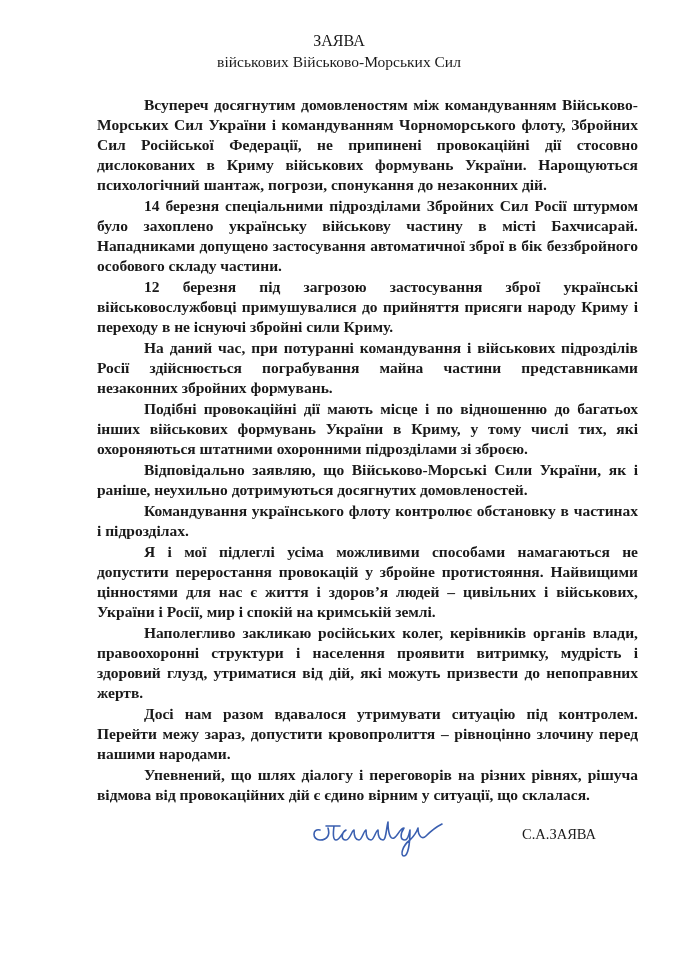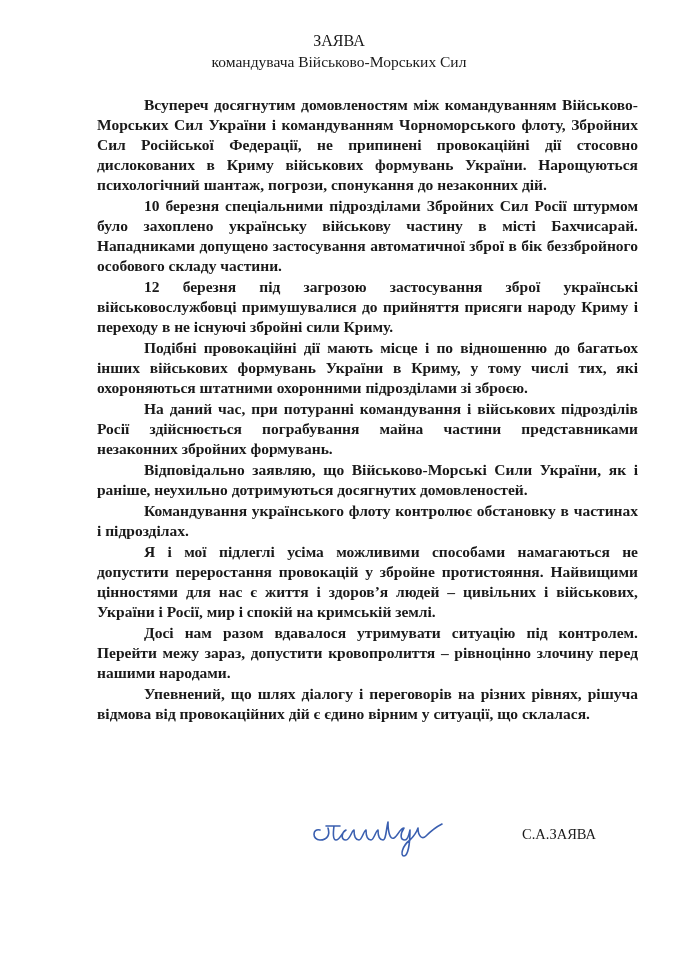--- a/index.html
+++ b/index.html
@@ -14,32 +14,33 @@
   .sig { position: absolute; left: 97px; top: 787px; font-size: 14.5px; line-height: 19.5px; }
   .sig-name { position: absolute; left: 522px; top: 826px; font-size: 14.5px; }
   .signature { position: absolute; left: 306px; top: 800px; width: 140px; height: 60px; }
 </style>
 </head>
 <body>
 
 <div class="page">
   <div class="header">
     <div class="line">ЗАЯВА</div>
-    <div class="line">командувача Військово-Морських Сил</div>
+    <div class="line">військових Військово-Морських Сил</div>
   </div>
 
   <div class="body">
     <p>Всупереч досягнутим домовленостям між командуванням Військово-Морських Сил України і командуванням Чорноморського флоту, Збройних Сил Російської Федерації, не припинені провокаційні дії стосовно дислокованих в Криму військових формувань України. Нарощуються психологічний шантаж, погрози, спонукання до незаконних дій.</p>
-    <p>10 березня спеціальними підрозділами Збройних Сил Росії штурмом було захоплено українську військову частину в місті Бахчисарай. Нападниками допущено застосування автоматичної зброї в бік беззбройного особового складу частини.</p>
+    <p>14 березня спеціальними підрозділами Збройних Сил Росії штурмом було захоплено українську військову частину в місті Бахчисарай. Нападниками допущено застосування автоматичної зброї в бік беззбройного особового складу частини.</p>
     <p>12 березня під загрозою застосування зброї українські військовослужбовці примушувалися до прийняття присяги народу Криму і переходу в не існуючі збройні сили Криму.</p>
+    <p>На даний час, при потуранні командування і військових підрозділів Росії здійснюється пограбування майна частини представниками незаконних збройних формувань.</p>
     <p>Подібні провокаційні дії мають місце і по відношенню до багатьох інших військових формувань України в Криму, у тому числі тих, які охороняються штатними охоронними підрозділами зі зброєю.</p>
-    <p>На даний час, при потуранні командування і військових підрозділів Росії здійснюється пограбування майна частини представниками незаконних збройних формувань.</p>
     <p>Відповідально заявляю, що Військово-Морські Сили України, як і раніше, неухильно дотримуються досягнутих домовленостей.</p>
     <p>Командування українського флоту контролює обстановку в частинах і підрозділах.</p>
     <p>Я і мої підлеглі усіма можливими способами намагаються не допустити переростання провокацій у збройне протистояння. Найвищими цінностями для нас є життя і здоров’я людей – цивільних і військових, України і Росії, мир і спокій на кримській землі.</p>
+    <p>Наполегливо закликаю російських колег, керівників органів влади, правоохоронні структури і населення проявити витримку, мудрість і здоровий глузд, утриматися від дій, які можуть призвести до непоправних жертв.</p>
     <p>Досі нам разом вдавалося  утримувати ситуацію під контролем. Перейти межу зараз, допустити кровопролиття – рівноцінно злочину перед нашими народами.</p>
     <p>Упевнений, що шлях діалогу і переговорів на різних рівнях, рішуча відмова від провокаційних дій є єдино вірним у ситуації, що склалася.</p>
   </div>
 
 
   <svg class="signature" viewBox="0 0 140 60">
     <path d="M14,30 C6,28 6,40 14,40 C22,40 24,34 22,28 M20,26 L34,26 M28,26 C27,34 27,40 30,40
              C34,40 36,32 40,30 C36,32 34,40 40,40 C44,40 46,30 48,30 C48,36 50,40 53,40 C56,40 58,30 60,30
              C60,36 62,40 65,40 C68,40 70,30 72,30 C72,36 74,40 77,40 C80,40 80,30 82,22 C82,32 84,40 88,38
              C92,36 94,28 98,28 C94,34 94,40 99,40 C102,40 104,30 104,30 C104,44 102,56 98,56 C94,56 96,46 104,40

